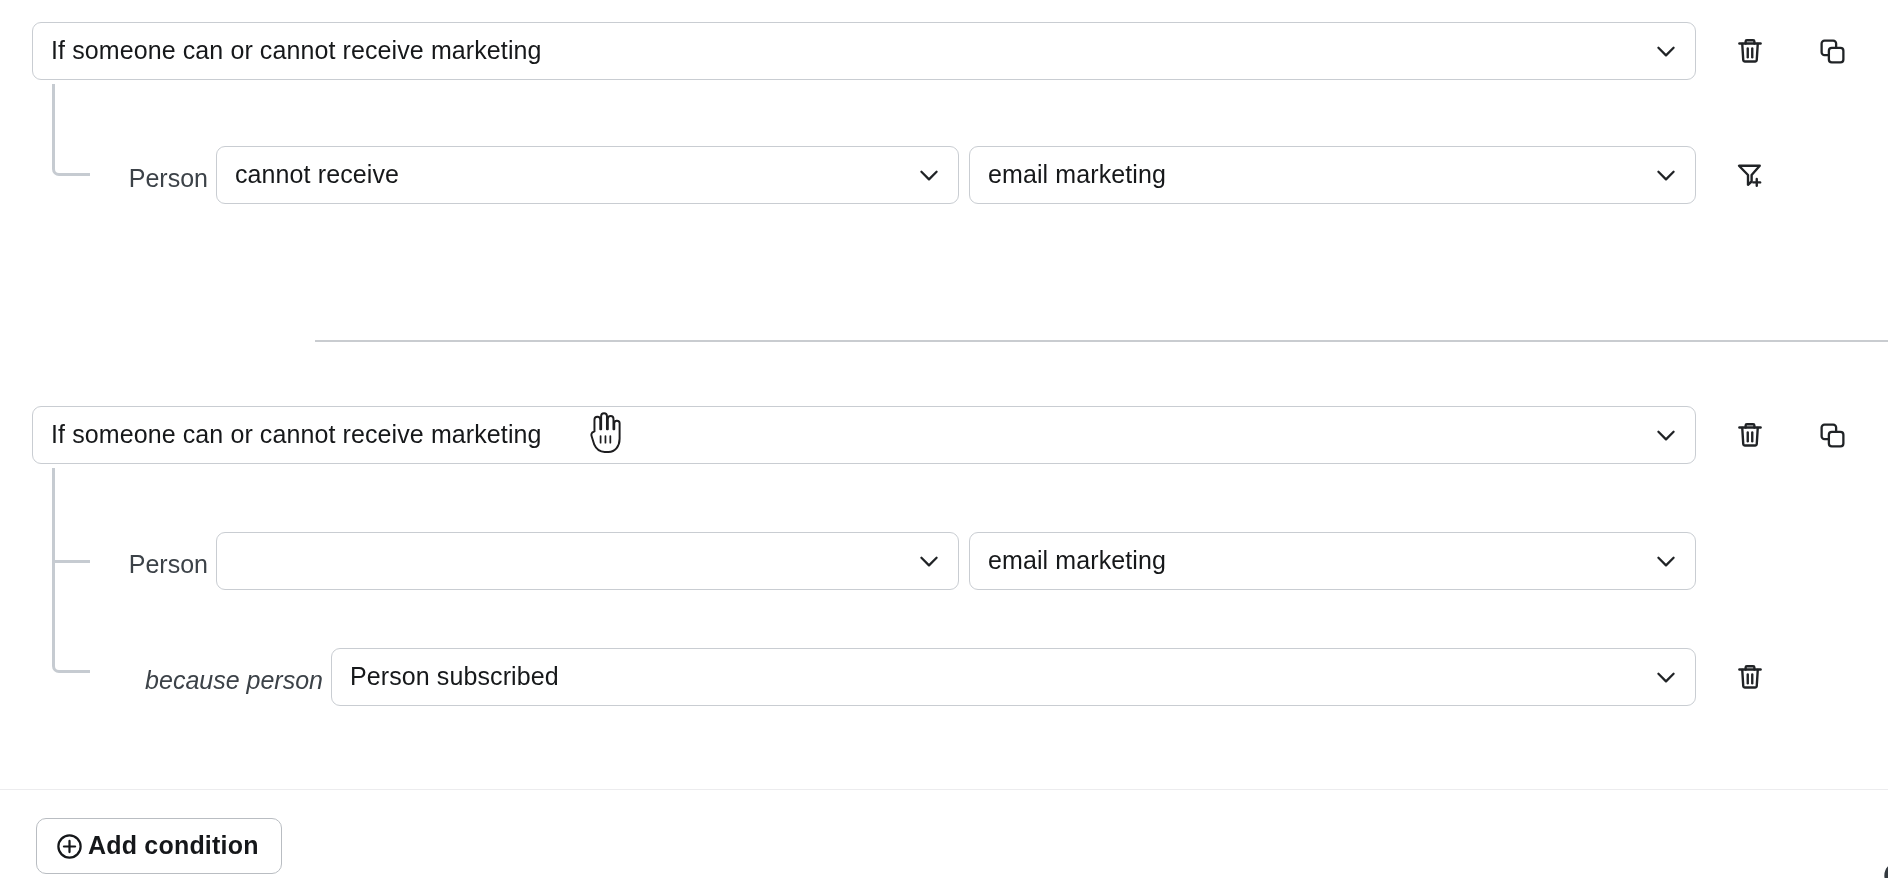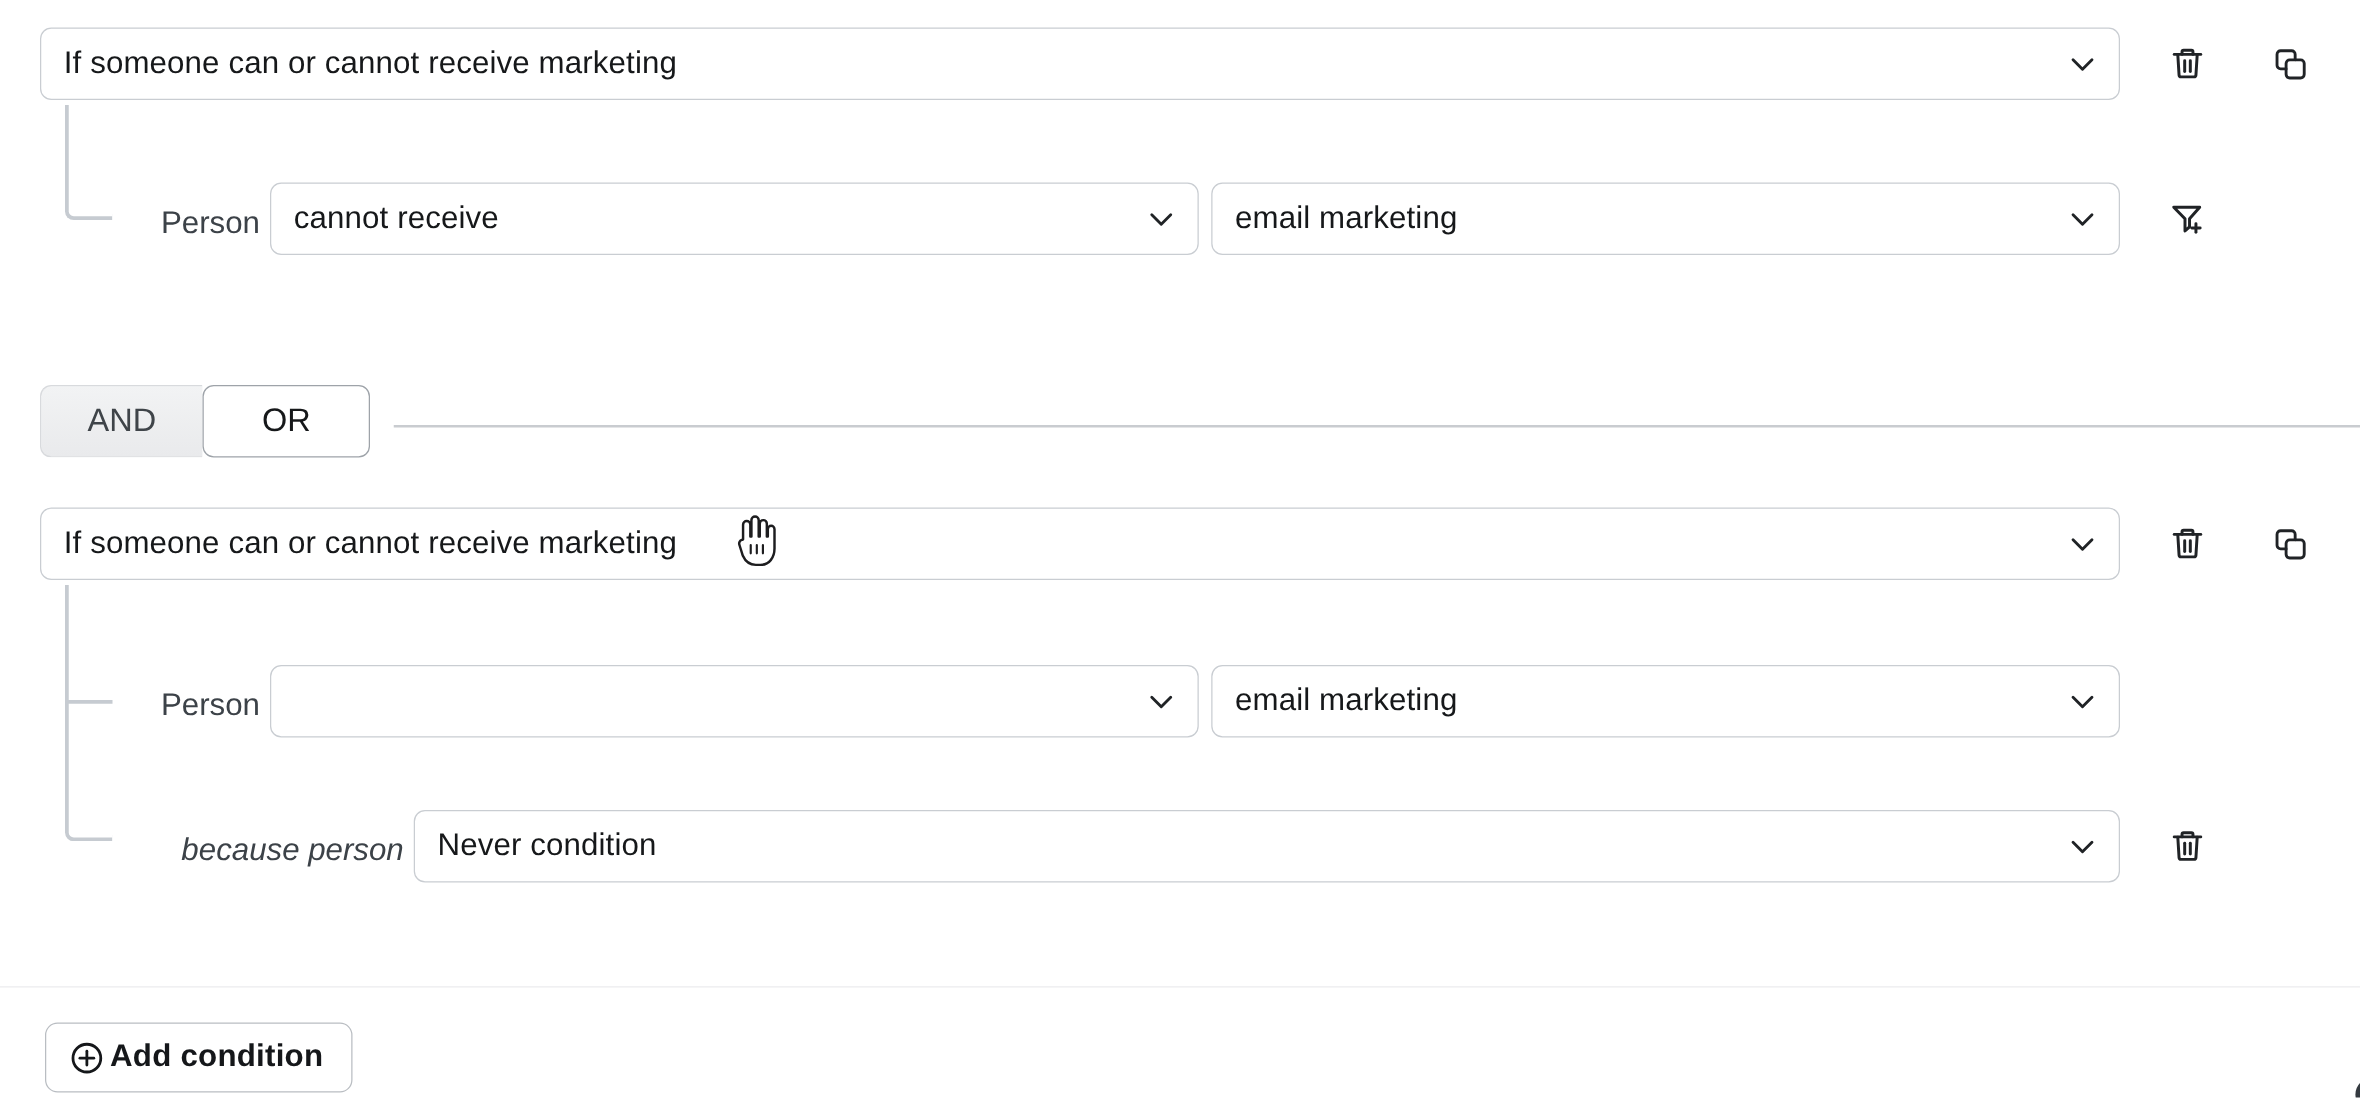--- a/index.html
+++ b/index.html
@@ -234,24 +234,20 @@
 
     <button class="iconbtn" style="left:1727px; top:152px;">
       <svg width="30" height="30" viewBox="0 0 24 24" fill="none" stroke="#202326" stroke-width="1.9" stroke-linecap="round" stroke-linejoin="round">
         <path d="M3.2 4.6h16.6L13.3 12v5.2l-2.9 2.6V12z"></path>
         <path d="M17.4 15.2v5.4"></path>
           <path d="M14.7 17.9h5.4"></path>
       </svg>
     </button>
   </div>
 
-  <div class="logic-toggle" style="left:32px; top:308px;">
-    <div class="logic-seg inactive">AND</div>
-    <div class="logic-seg active">OR</div>
-  </div>
   <div class="logic-rule" style="left:315px; top:340px; width:1573px;"></div>
 
   <div>
 
     <div class="select" style="left:32px; top:406px; width:1664px; height:58px;">
       <span class="val">If someone can or cannot receive marketing</span>
       <span class="chev">
         <svg viewBox="0 0 24 24" fill="none" stroke="#202326" stroke-width="2.1" stroke-linecap="round" stroke-linejoin="round">
             <path d="M5 9l7 7 7-7"></path>
           </svg>
@@ -293,21 +289,21 @@
       <span class="chev">
         <svg viewBox="0 0 24 24" fill="none" stroke="#202326" stroke-width="2.1" stroke-linecap="round" stroke-linejoin="round">
             <path d="M5 9l7 7 7-7"></path>
           </svg>
       </span>
     </div>
 
     <div class="rowlabel" style="left:0px; top:668px; width:323px;font-style:italic;">because person</div>
 
     <div class="select" style="left:331px; top:648px; width:1365px; height:58px;">
-      <span class="val">Never condition</span>
+      <span class="val">Person subscribed</span>
       <span class="chev">
         <svg viewBox="0 0 24 24" fill="none" stroke="#202326" stroke-width="2.1" stroke-linecap="round" stroke-linejoin="round">
             <path d="M5 9l7 7 7-7"></path>
           </svg>
       </span>
     </div>
 
     <button class="iconbtn" style="left:1727px; top:654px;">
       <svg width="30" height="30" viewBox="0 0 24 24" fill="none" stroke="#202326" stroke-width="1.9" stroke-linecap="round" stroke-linejoin="round">
         <path d="M3.5 6h17"></path>

